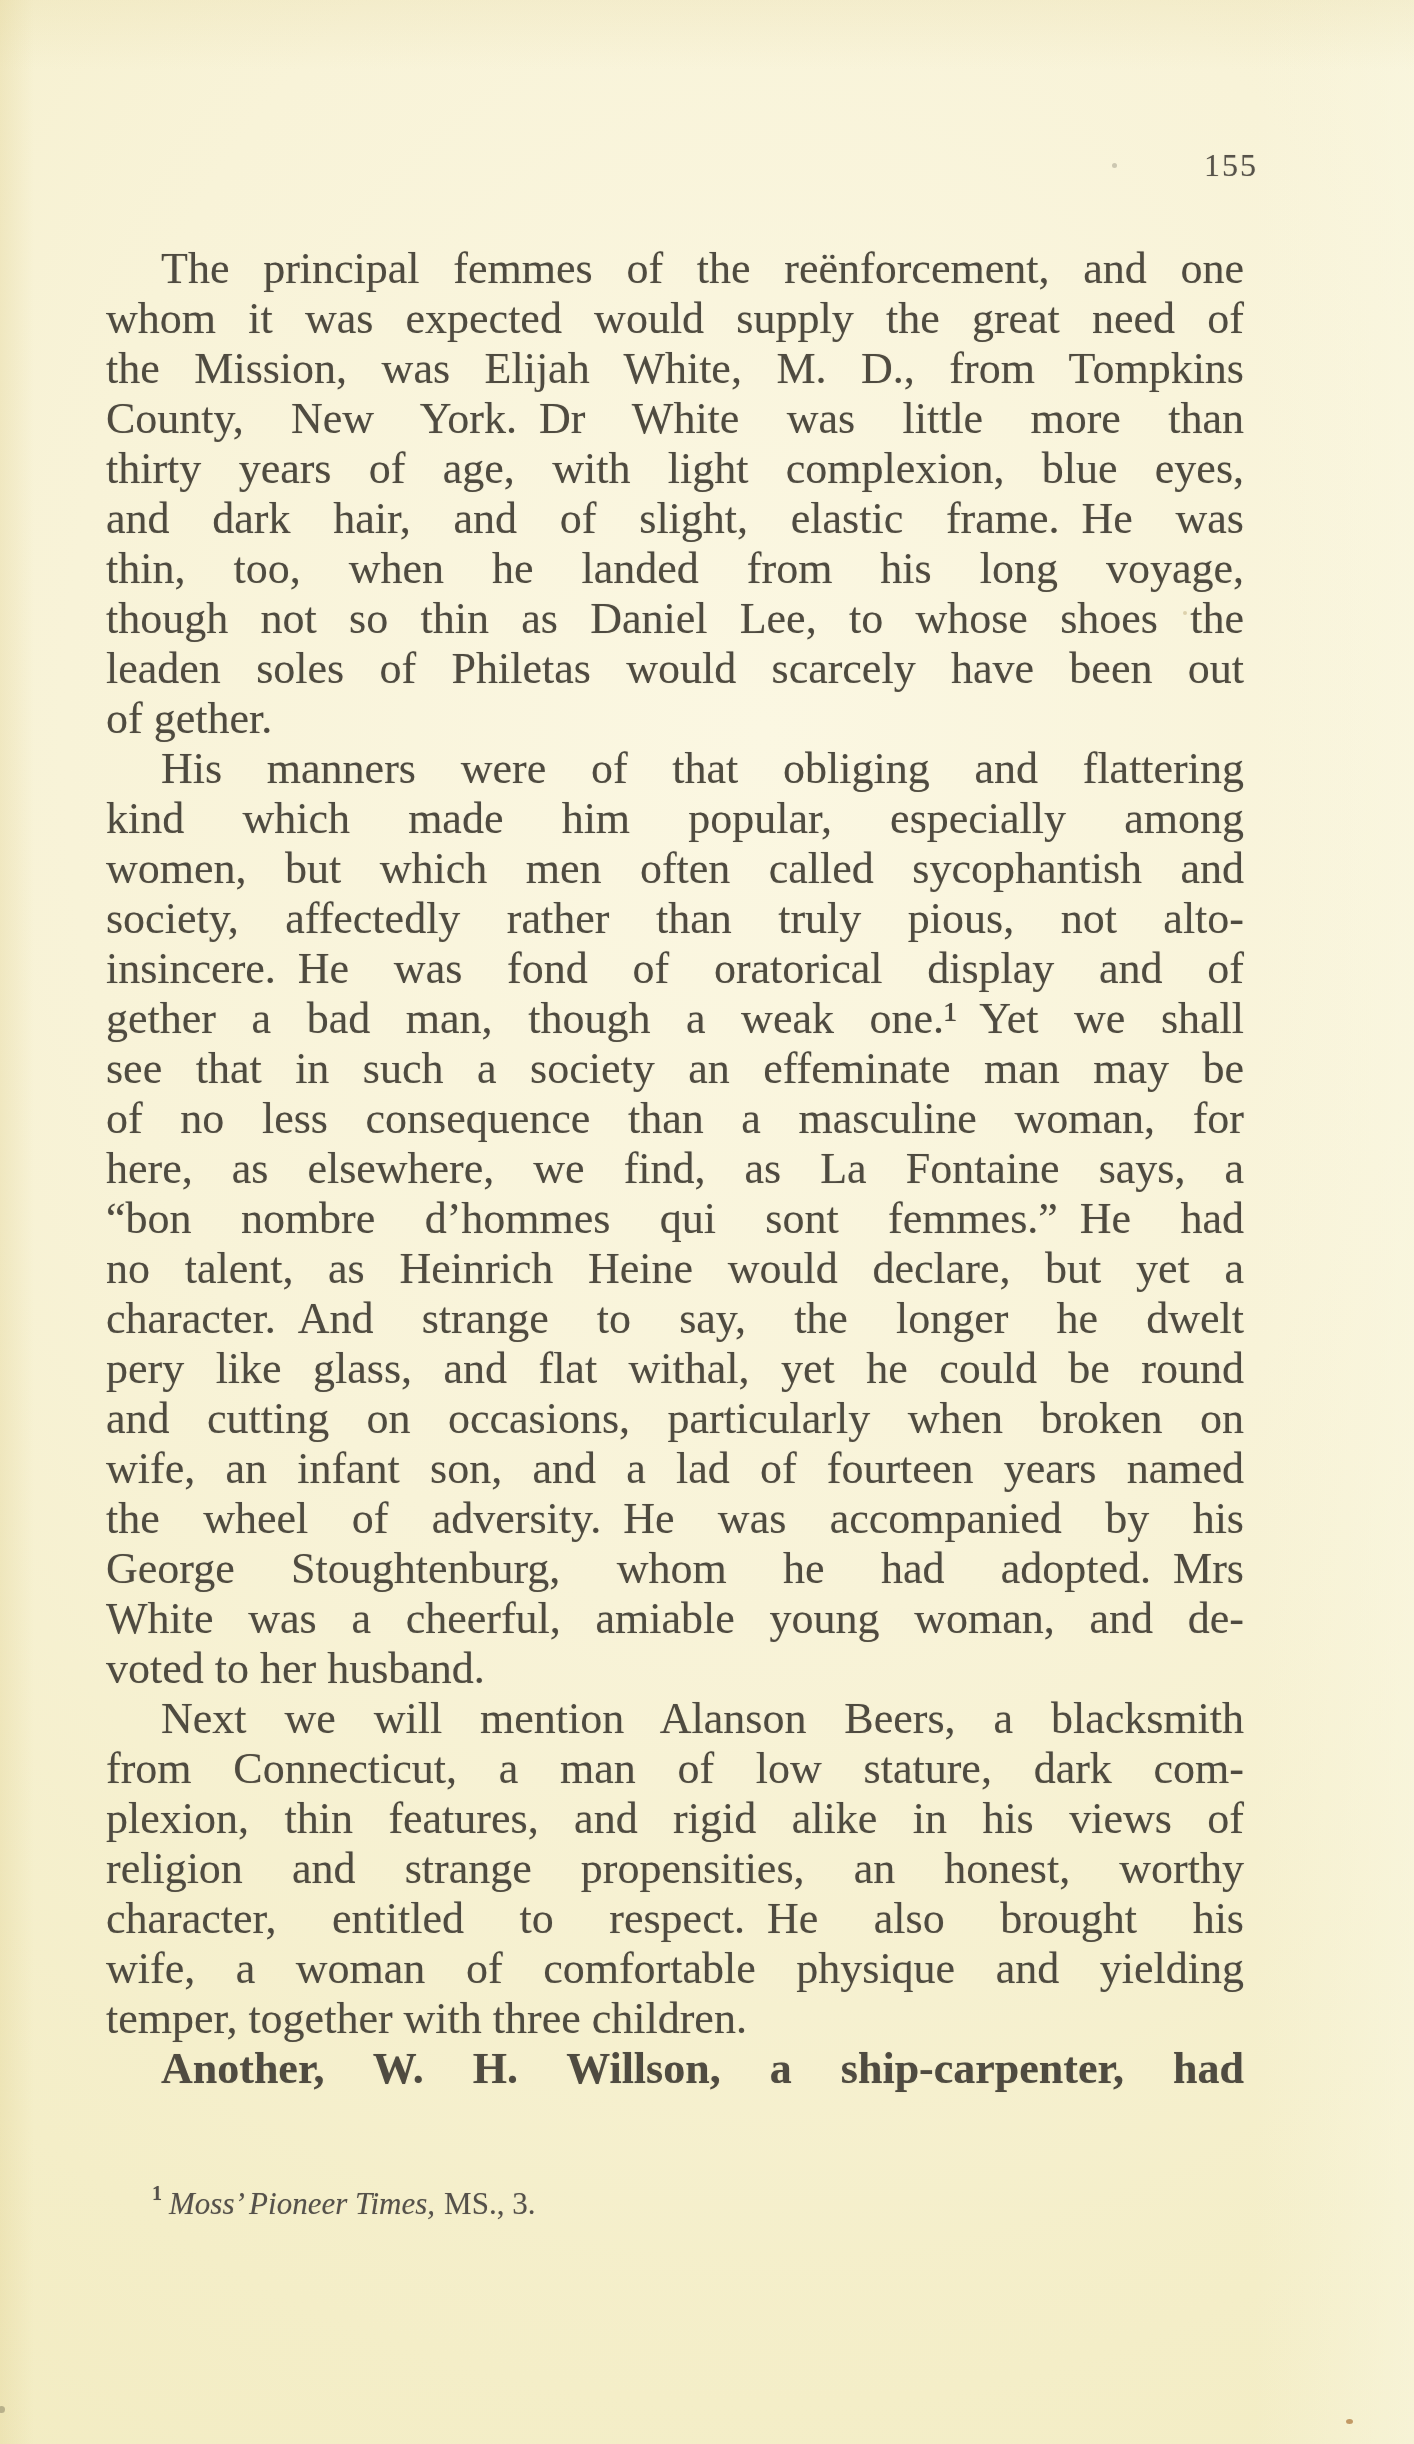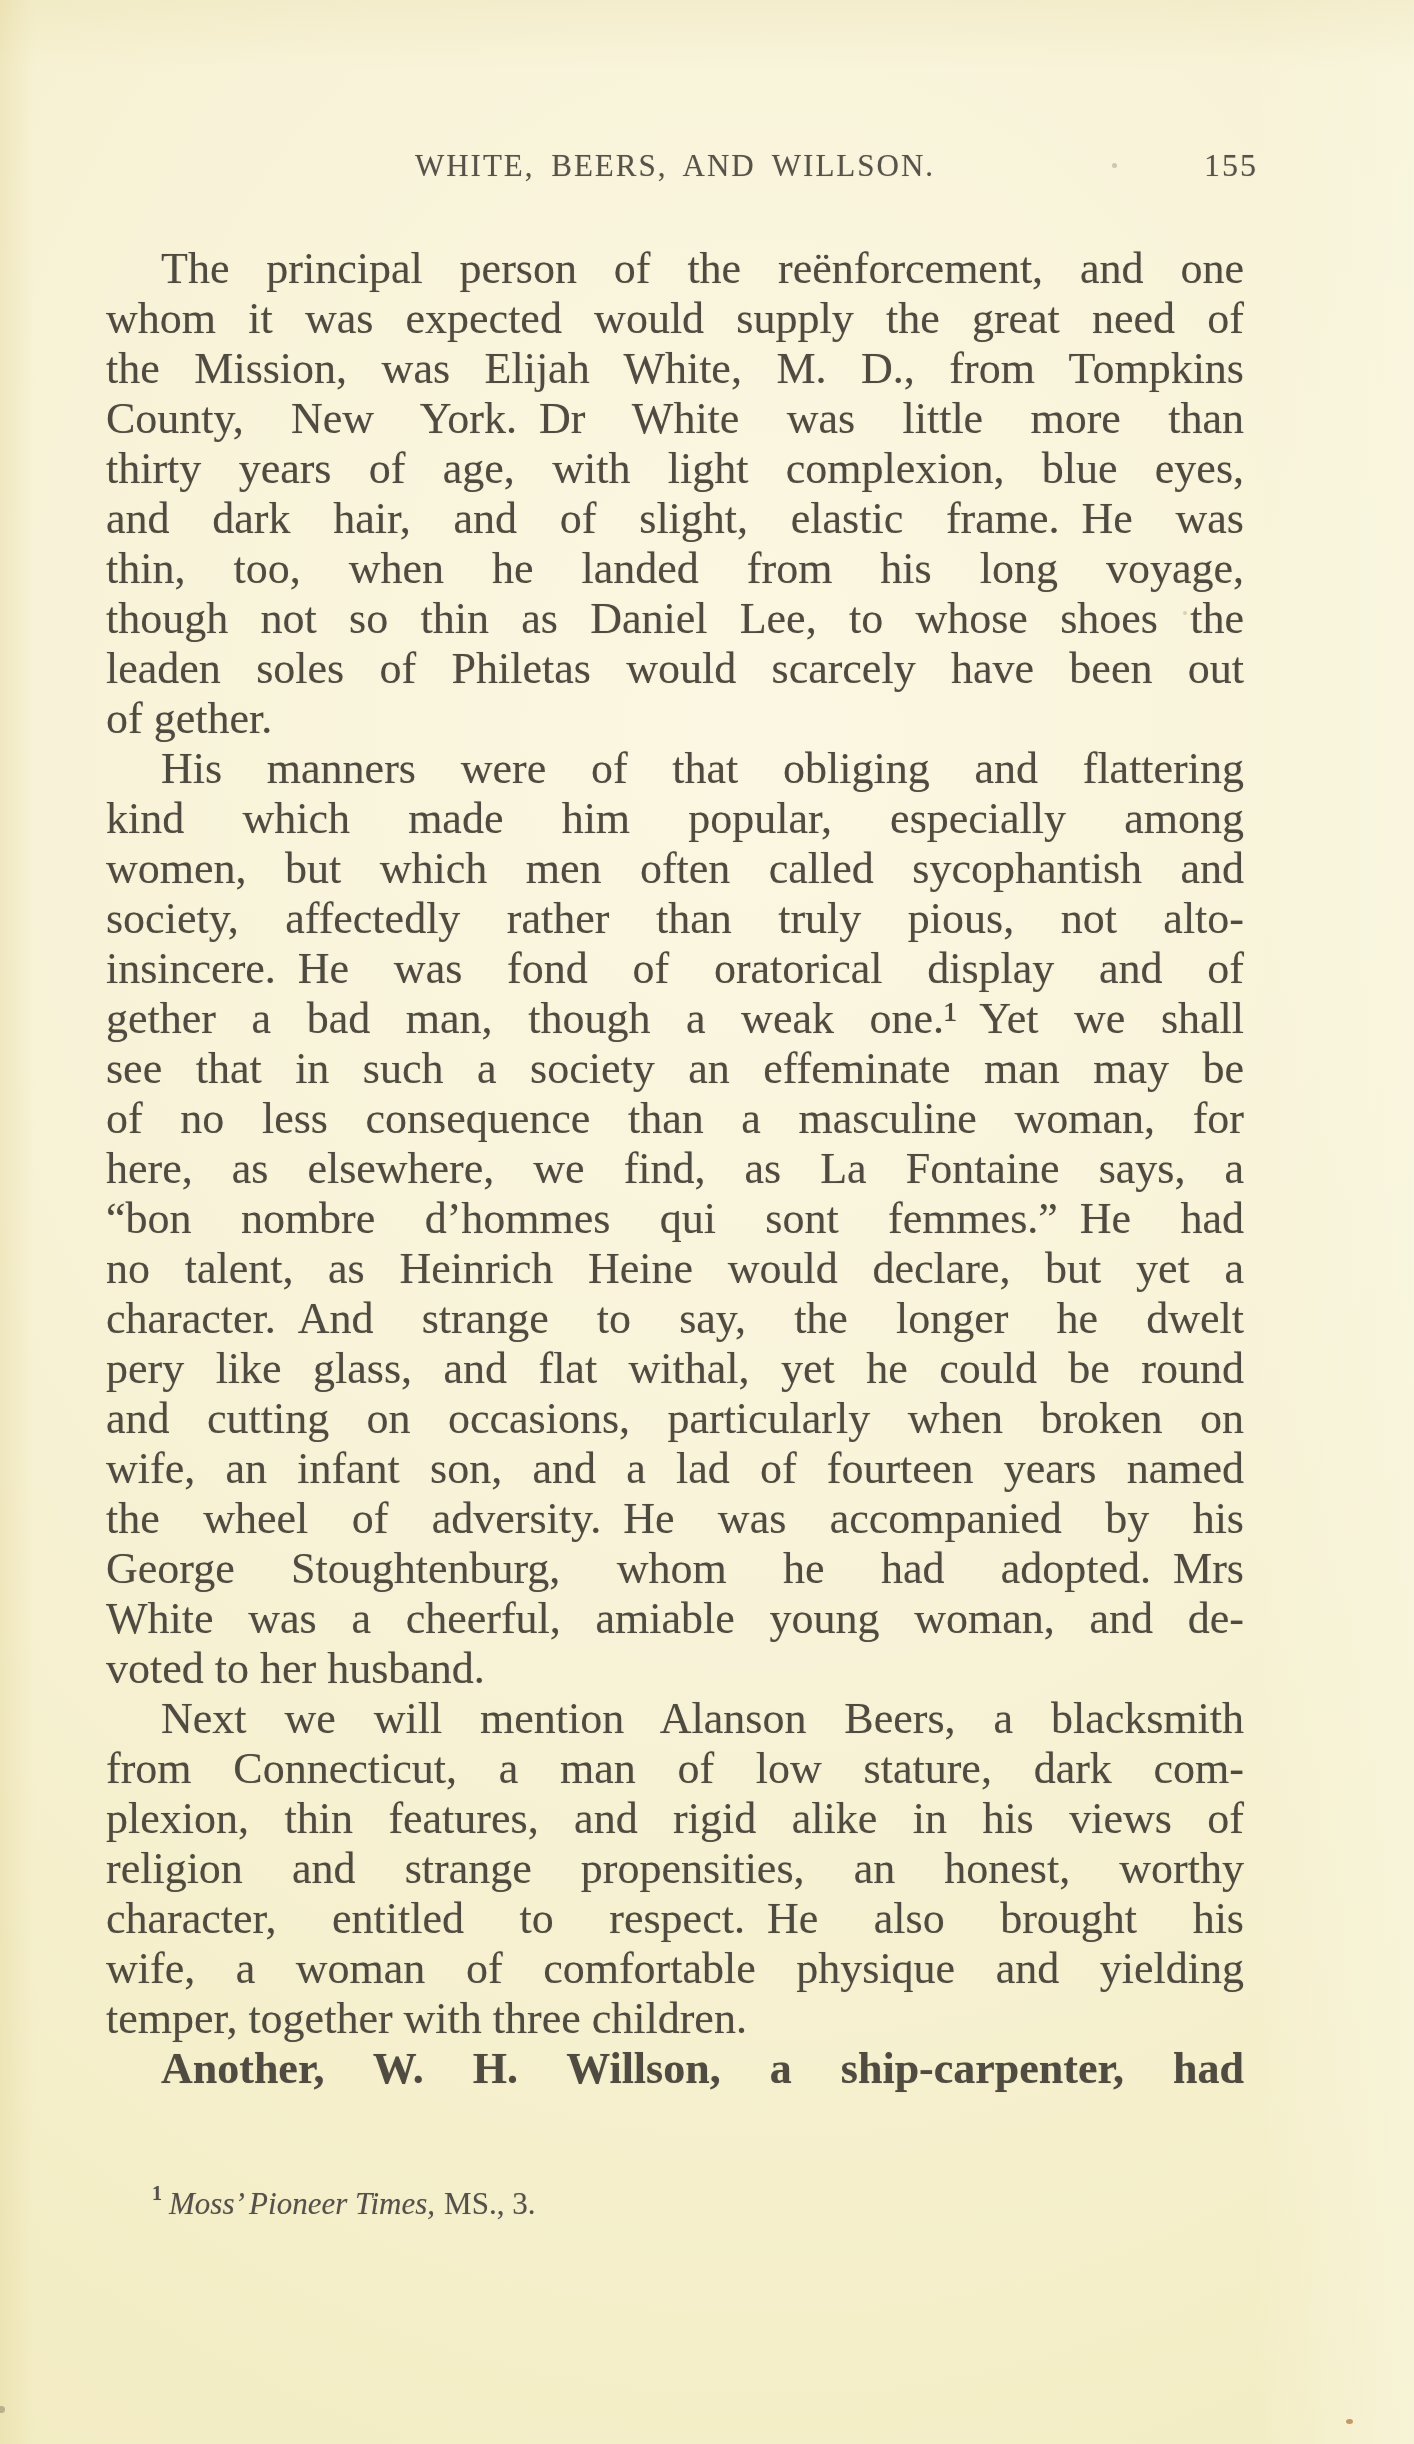--- a/index.html
+++ b/index.html
@@ -91,26 +91,25 @@
   .speck-b { left: -2px;   top: 2406px; width: 7px;  height: 7px; background: #8d8768; opacity: .55; }
   .speck-c { left: 1112px; top: 163px;  width: 5px;  height: 5px; background: #8a8574; opacity: .40; }
   .speck-d { left: 1183px; top: 611px;  width: 4px;  height: 4px; background: #c9b98c; opacity: .6; }
 </style>
 </head>
 <body>
 
 <div class="page">
 
   <div class="running-header">
-    <span class="header-title">WHITE, BEERS, AND WILLSON.</span>
     <span class="page-number">155</span>
   </div>
 
   <div class="body-text">
-      <div class="line para-first">The principal person of the reënforcement, and one</div>
+      <div class="line para-first">The principal femmes of the reënforcement, and one</div>
       <div class="line">whom it was expected would supply the great need of</div>
       <div class="line">the Mission, was Elijah White, M. D., from Tompkins</div>
       <div class="line">County, New York. Dr White was little more than</div>
       <div class="line">thirty years of age, with light complexion, blue eyes,</div>
       <div class="line">and dark hair, and of slight, elastic frame. He was</div>
       <div class="line">thin, too, when he landed from his long voyage,</div>
       <div class="line">though not so thin as Daniel Lee, to whose shoes the</div>
       <div class="line">leaden soles of Philetas would scarcely have been out</div>
       <div class="line para-last">of gether.</div>
       <div class="line para-first">His manners were of that obliging and flattering</div>

